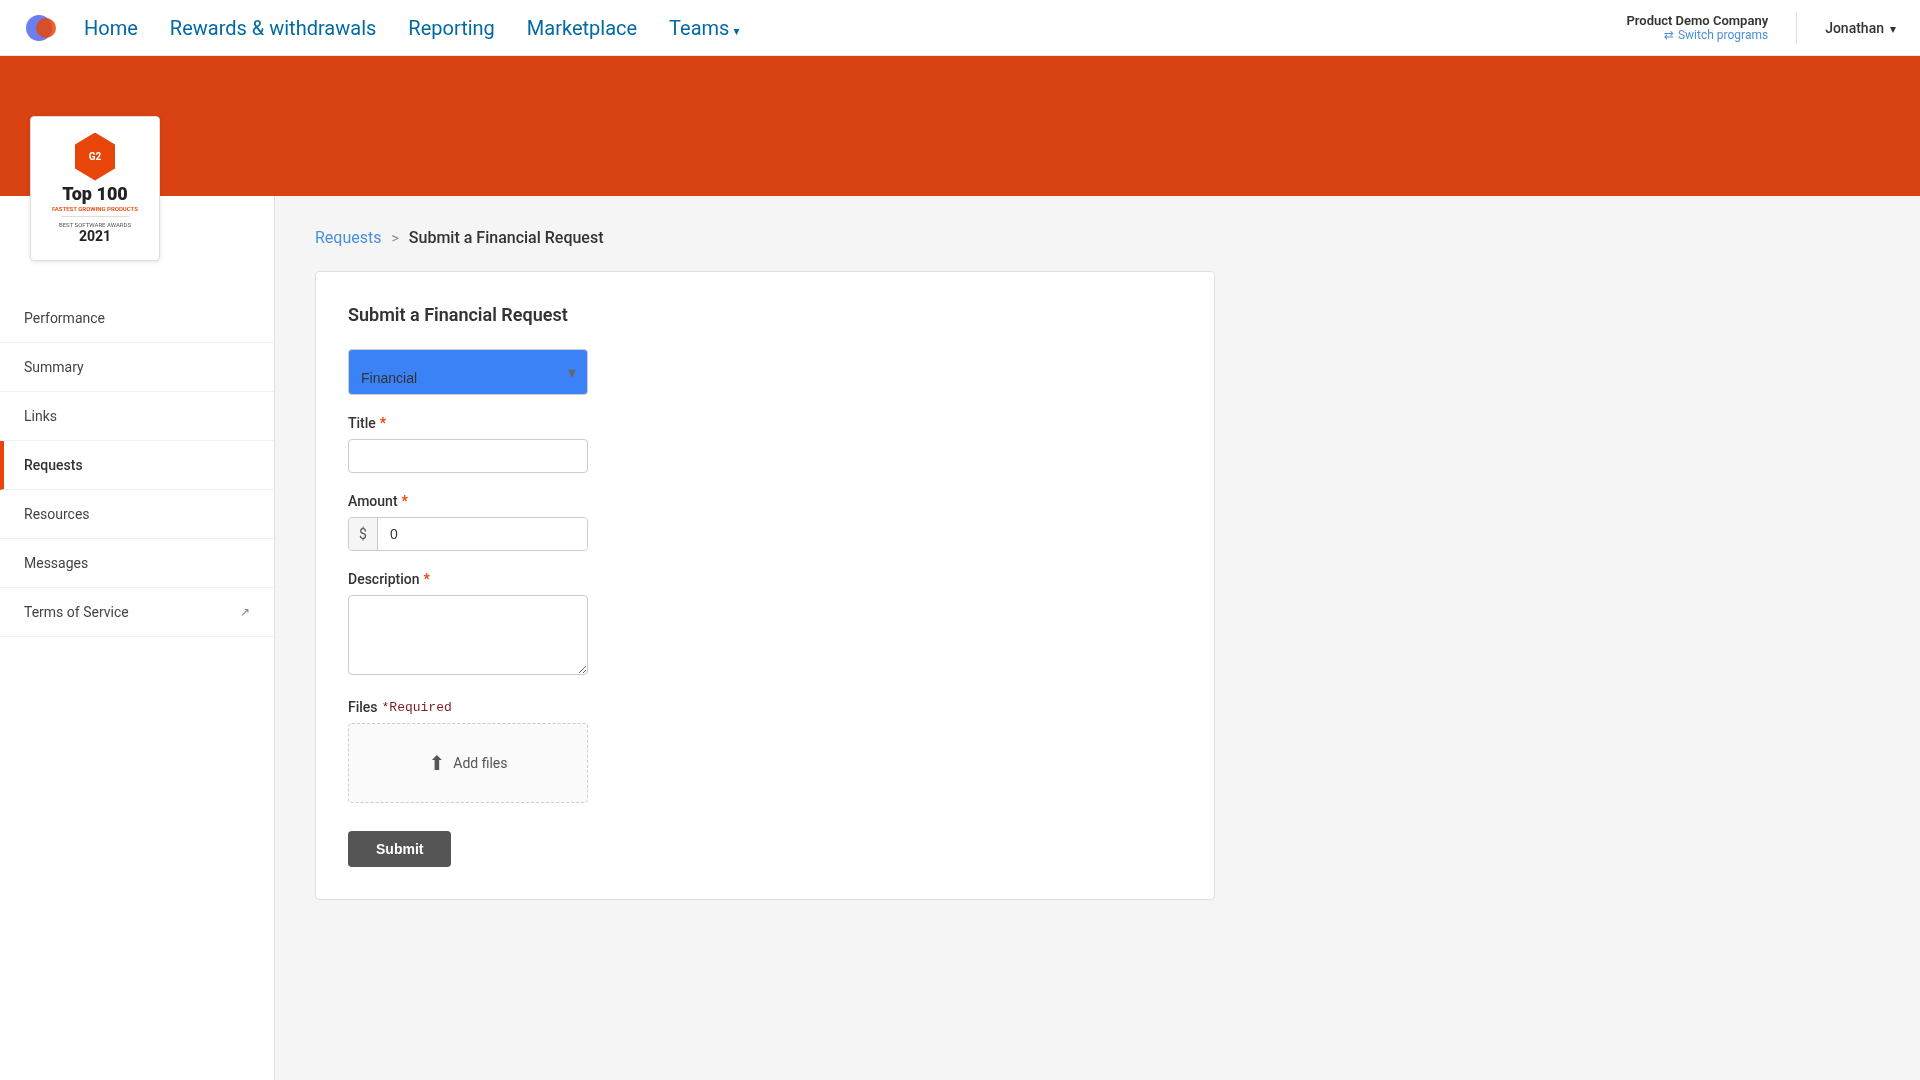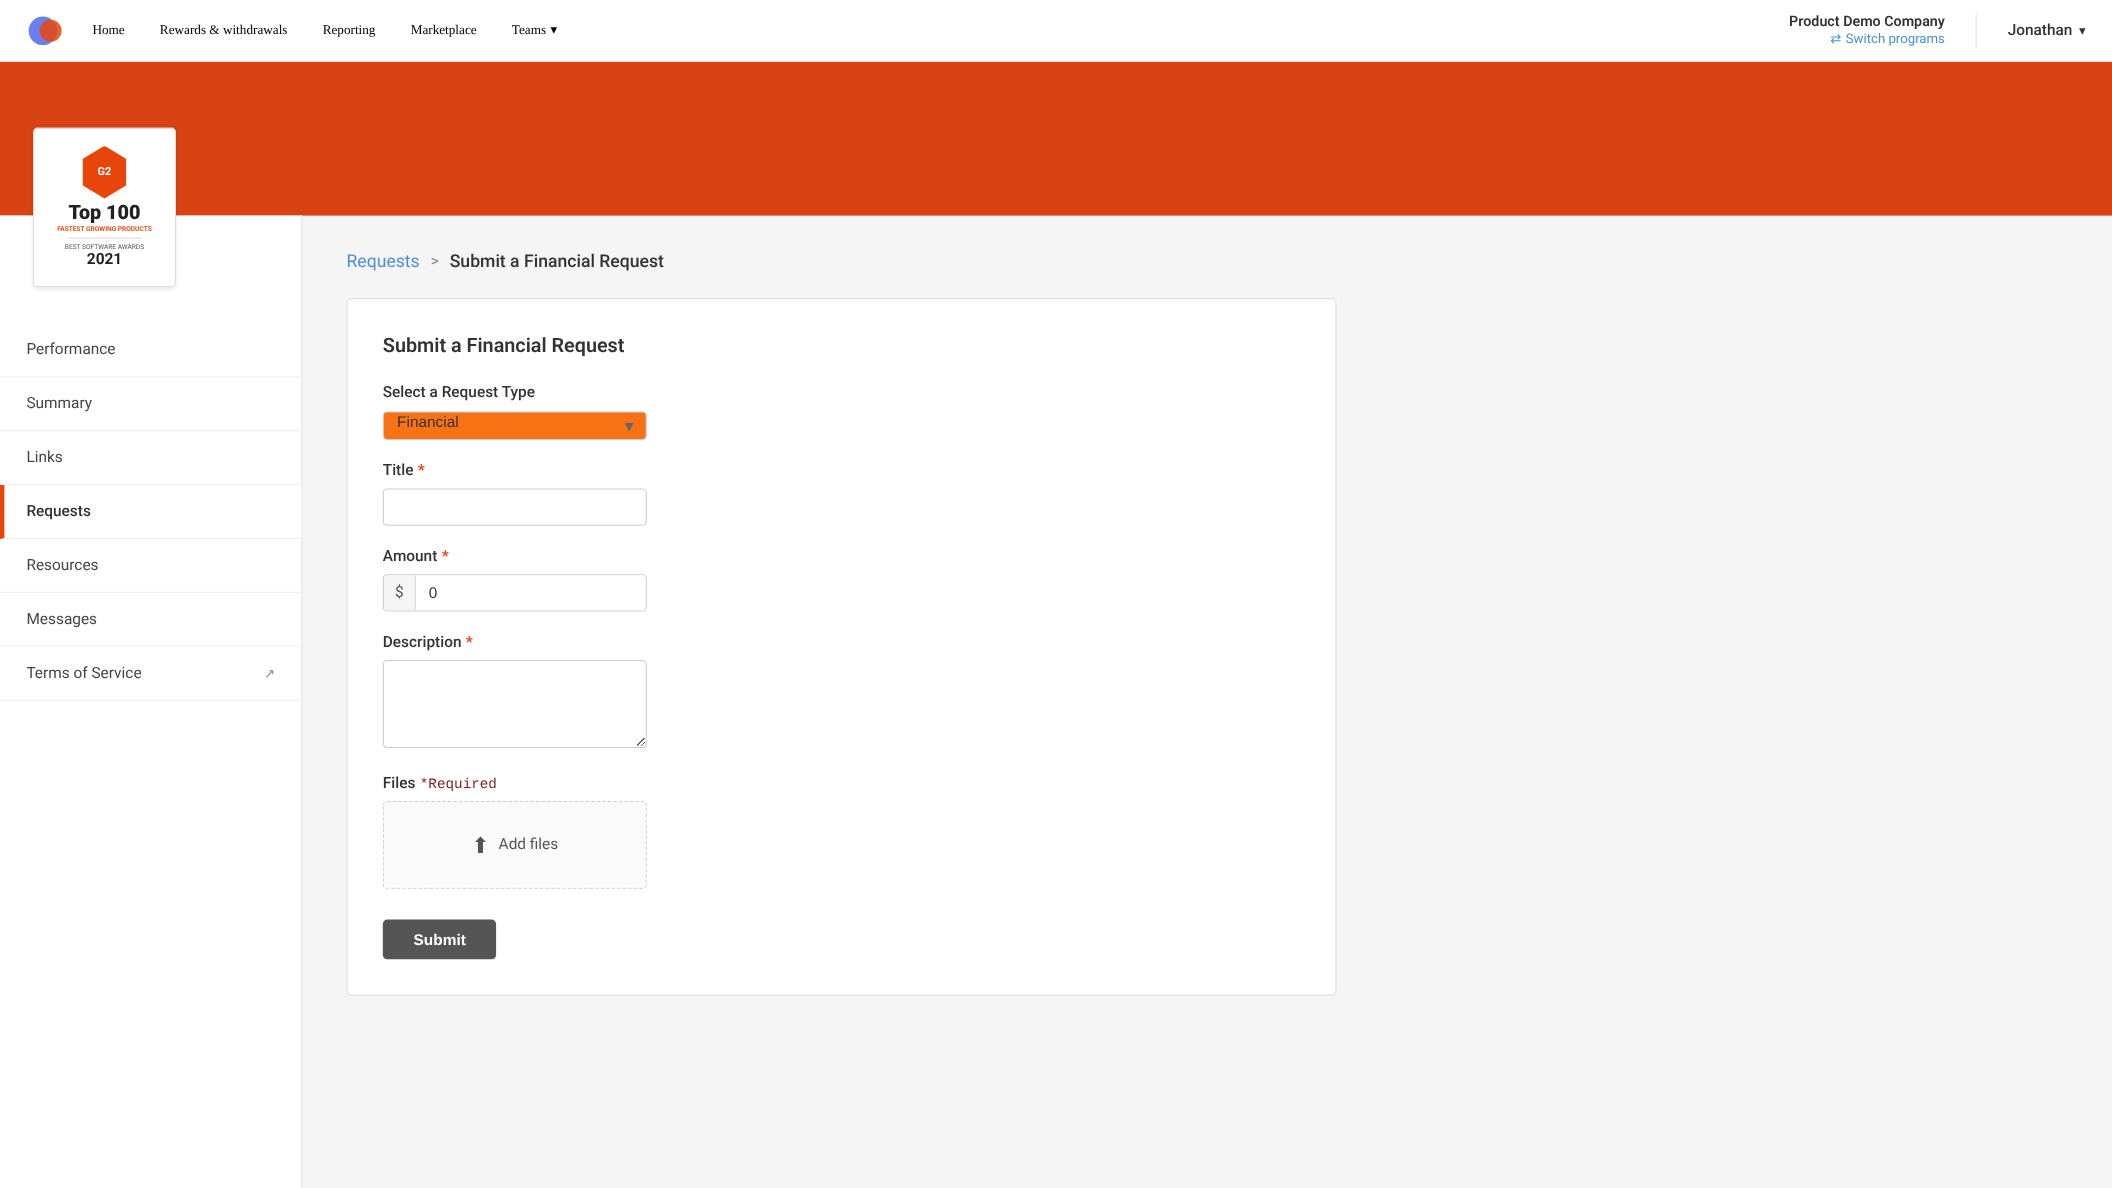--- a/index.html
+++ b/index.html
@@ -22,28 +22,27 @@
       margin-right: 24px;
       flex-shrink: 0;
     }
     .topnav-links {
       display: flex;
       align-items: center;
       gap: 32px;
       flex: 1;
     }
     .topnav-link {
-      font-size: 12px;
-      color: #000000;
+      font-size: 20px;
+      color: #0369a1;
       cursor: pointer;
       text-decoration: none;
       display: flex;
       align-items: center;
       gap: 4px;
-      font-family: Liberation Serif, serif;
     }
     .topnav-right {
       display: flex;
       align-items: center;
       gap: 28px;
     }
     .company-info {
       text-align: right;
     }
     .company-name {
@@ -254,25 +253,25 @@
       color: #7f1d1d;
       font-size: 13px;
       font-family: Liberation Mono, monospace;
     }
     .form-select-wrapper {
       position: relative;
       width: 240px;
     }
     .form-select {
       width: 100%;
-      padding: 0 36px 8px 12px;
+      padding: 20px 36px 8px 12px;
       border: 1px solid #ccc;
       border-radius: 4px;
       font-size: 14px;
-      background: #f97316;
+      background: #3b82f6;
       appearance: none;
       cursor: pointer;
       color: #333;
     }
     .select-arrow {
       position: absolute;
       right: 12px;
       top: 50%;
       transform: translateY(-50%);
       color: #666;
@@ -442,21 +441,20 @@
       <a class="breadcrumb-link">Requests</a>
       <span class="breadcrumb-sep">&gt;</span>
       <span class="breadcrumb-current">Submit a Financial Request</span>
     </div>
 
     <div class="form-card">
       <h2 class="form-title">Submit a Financial Request</h2>
 
       
       <div class="form-group">
-        <label class="form-label">Select a Request Type</label>
         <div class="form-select-wrapper">
           <select class="form-select"><option>Financial</option><option>Non-Financial</option></select>
           <span class="select-arrow">▾</span>
         </div>
       </div>
 
       
       <div class="form-group">
         <label class="form-label">
           <span>Title</span>

